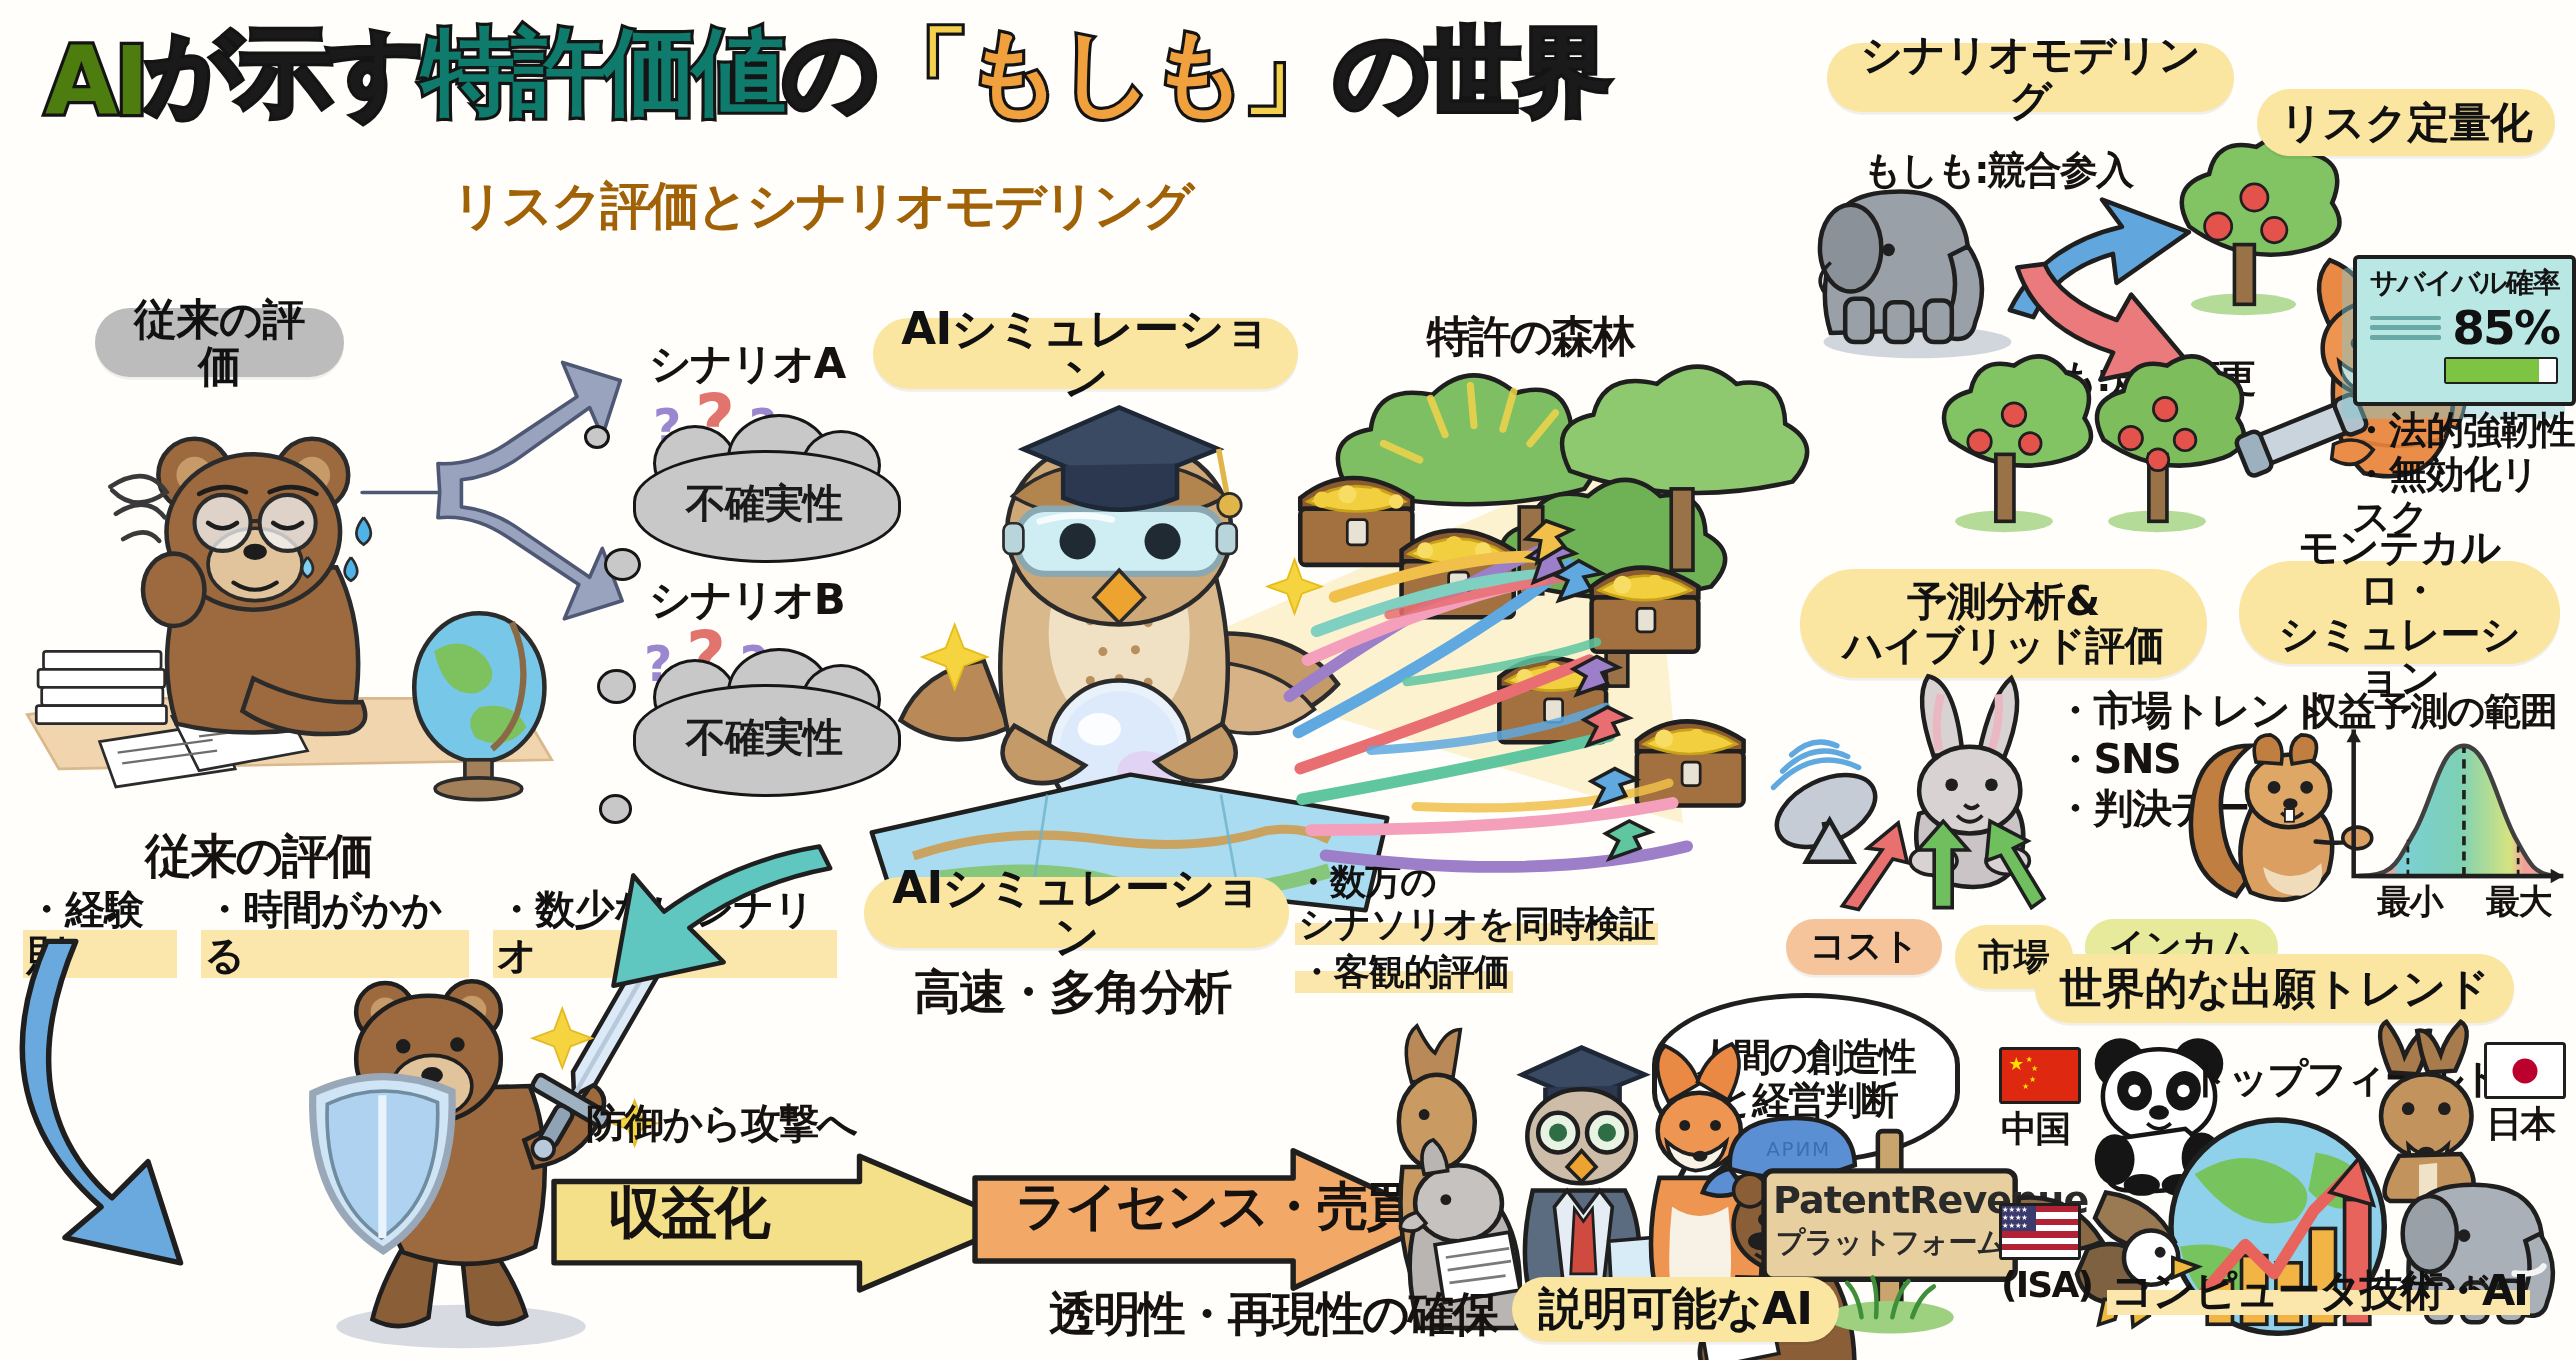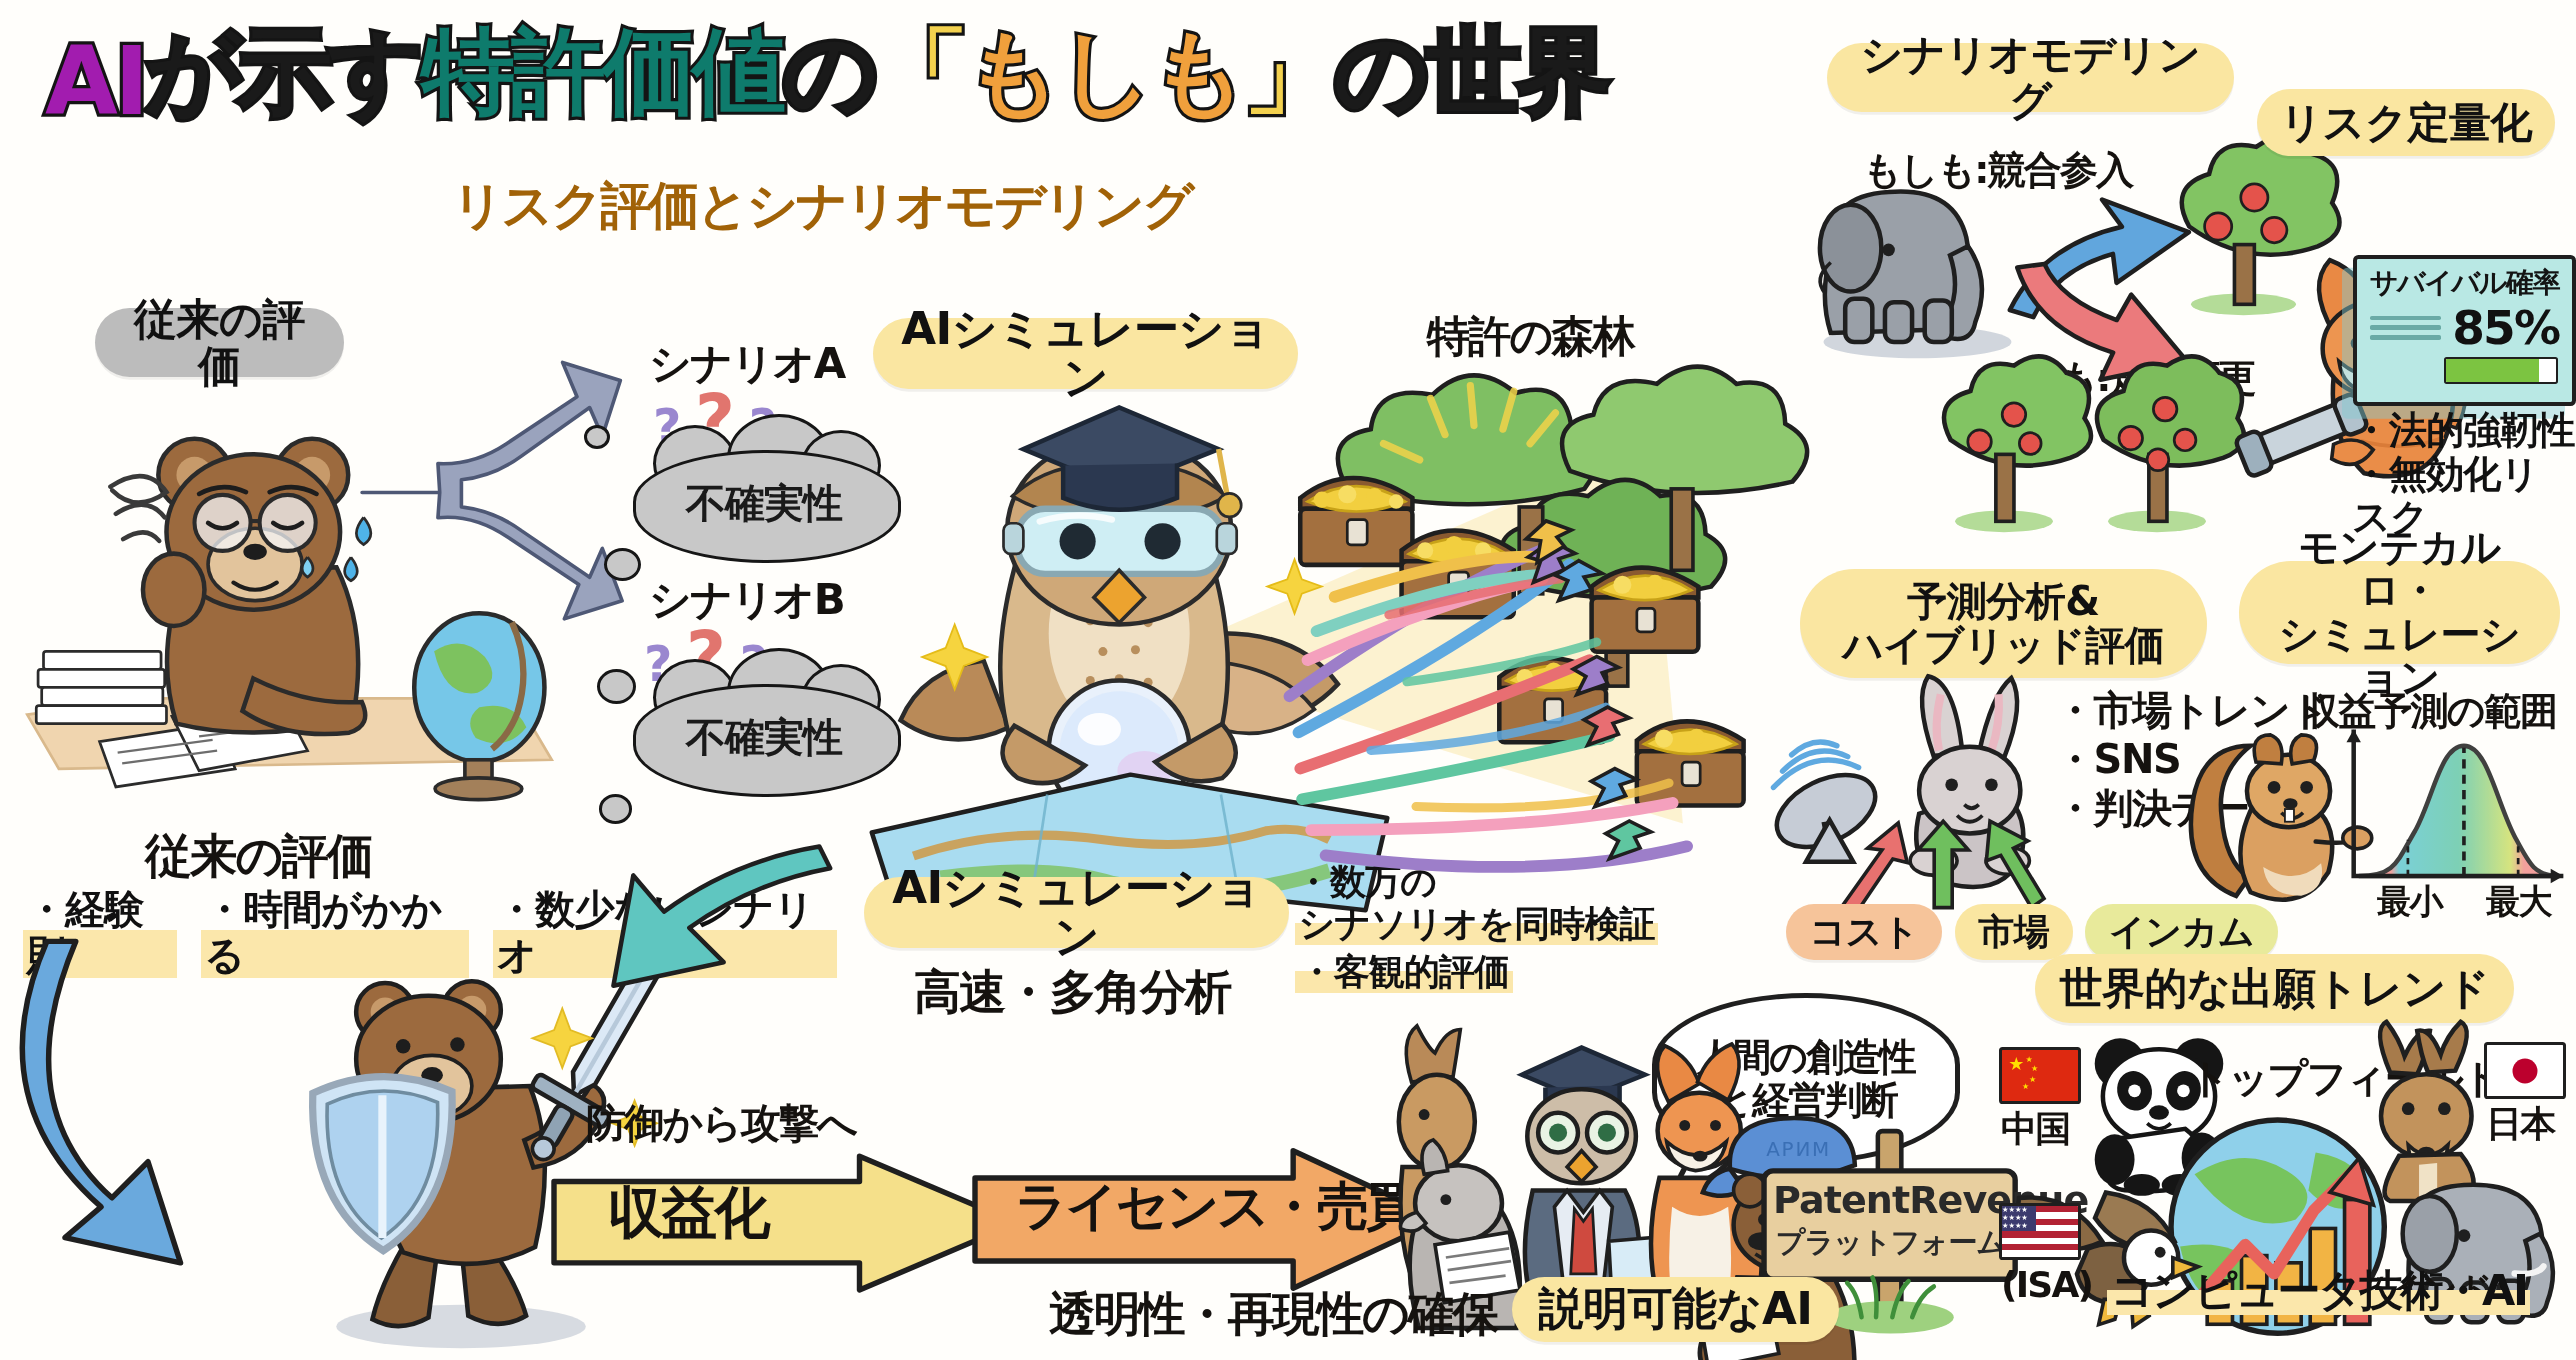--- a/index.html
+++ b/index.html
@@ -43,21 +43,21 @@
   
   svg{overflow:visible;display:block;}
 </style>
 </head>
 <body>
 
 <div id="stage">
 
   <div class="abs" style="left:45px;top:9px;width:1773px;height:109px;">
     <div id="titleRow" style="display:flex;align-items:flex-end;gap:0;font-size:94px;font-weight:900;letter-spacing:-3.6px;">
-        <span style="color: #a21caf; -webkit-text-stroke: 6.3px rgb(20, 20, 20); paint-order: stroke;">AI</span>
+        <span style="color: #4d7c0f; -webkit-text-stroke: 6.3px rgb(20, 20, 20); paint-order: stroke;">AI</span>
         <span style="color: rgb(26, 26, 26); -webkit-text-stroke: 6.3px rgb(20, 20, 20); paint-order: stroke;">が示す</span>
         <span style="color: rgb(14, 123, 108); -webkit-text-stroke: 6.3px rgb(20, 20, 20); paint-order: stroke;">特許価値</span>
         <span style="color: rgb(26, 26, 26); -webkit-text-stroke: 6.3px rgb(20, 20, 20); paint-order: stroke;">の</span>
         <span style="color: rgb(243, 209, 78); -webkit-text-stroke: 6.3px rgb(20, 20, 20); paint-order: stroke;">「</span>
         <span style="color: rgb(240, 160, 60); -webkit-text-stroke: 6.3px rgb(20, 20, 20); paint-order: stroke;">もしも</span>
         <span style="color: rgb(243, 209, 78); -webkit-text-stroke: 6.3px rgb(20, 20, 20); paint-order: stroke;">」</span>
         <span style="color: rgb(26, 26, 26); -webkit-text-stroke: 6.3px rgb(20, 20, 20); paint-order: stroke;">の世界</span>
       </div>
   </div>
 
@@ -498,21 +498,21 @@
   <svg class="abs" style="left:1818px;top:814px;" width="308" height="99" viewBox="0 0 340 110">
     <path d="M26 102 l44 -62 l-16 -2 l34 -28 l10 44 l-16 -4 l-38 56z" fill="#e8716f" stroke="#1f1f1f" stroke-width="4"></path>
     <path d="M128 104 l0 -64 l-18 0 l28 -32 l28 32 l-18 0 l0 64z" fill="#6fbf5e" stroke="#1f1f1f" stroke-width="4"></path>
     <path d="M236 104 l-34 -58 l-16 6 l4 -44 l42 22 l-16 8 l34 56z" fill="#6fbf5e" stroke="#1f1f1f" stroke-width="4"></path>
   </svg>
 
   <div class="abs" style="left:1786px;top:904px;display:flex;gap:12.7px;align-items:center;">
     <div class="badge" style="background:#f6c49a;height:56px;font-size:36px;padding:0 23.5px;">
       <span>コスト</span>
     </div>
-    <div class="badge" style="background:#fae6a1;height:56px;font-size:36px;padding:0 23.5px;">
+    <div class="badge" style="background:#fae6a1;height:64px;font-size:36px;padding:0 23.5px;margin-top:21px;">
       <span>市場</span>
     </div>
     <div class="badge" style="background:#e8ea9b;height:56px;font-size:36px;padding:0 23.5px;">
       <span>インカム</span>
     </div>
   </div>
 
   <div class="abs badge" style="left:2239px;top:561px;width:321px;height:103px;font-size:40px;flex-direction:column;">
     <span>モンテカルロ・</span>
     <span>シミュレーション</span>

